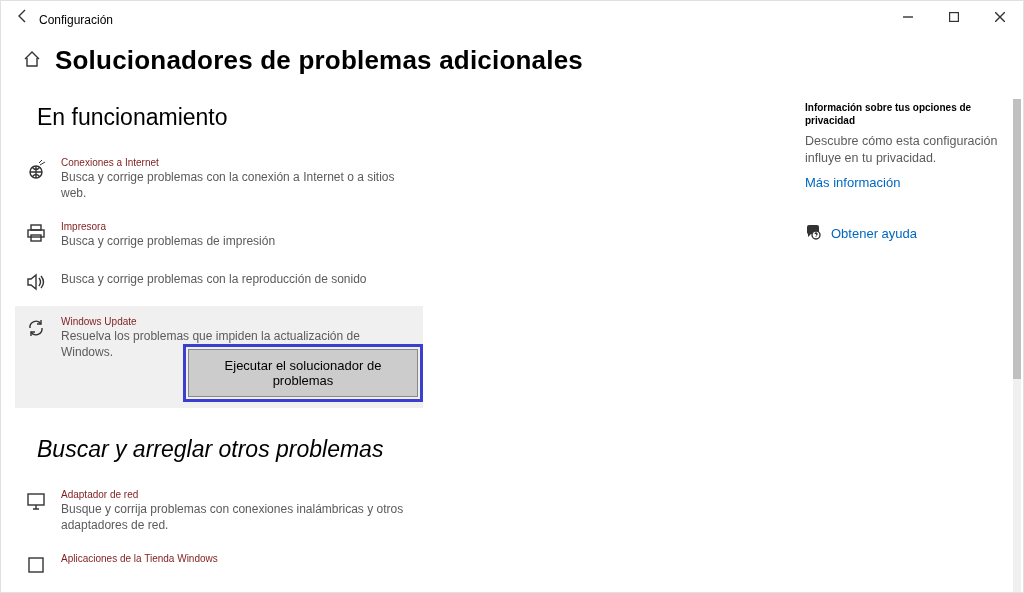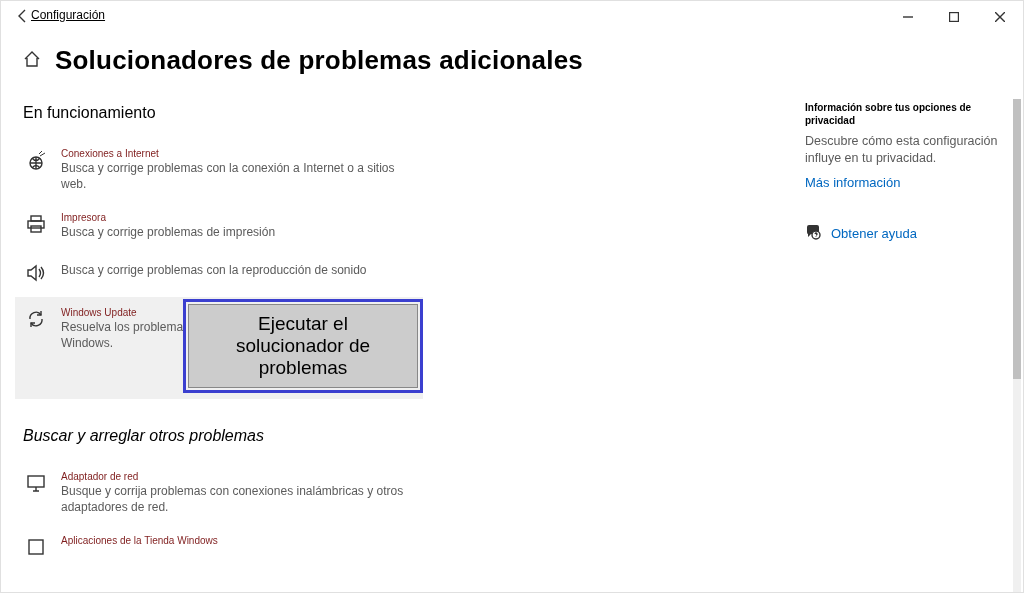--- a/index.html
+++ b/index.html
@@ -16,23 +16,22 @@
     
     .titlebar {
       height: 32px;
       display: flex;
       align-items: center;
       justify-content: space-between;
       padding: 0 0 0 14px;
     }
     .titlebar-left {
       display: flex;
-      align-items: flex-start;
-      gap: 0;
-      text-decoration: underline;
+      align-items: flex-end;
+      gap: 8px;
     }
     .back-arrow {
       font-size: 14px;
       cursor: pointer;
       color: #000;
     }
     .title-text {
       font-size: 12px;
       color: #000;
     }
@@ -68,23 +67,23 @@
     }
     .home-icon {
       font-size: 16px;
     }
     .page-title {
       font-size: 26px;
       font-weight: 600;
       letter-spacing: 0.2px;
     }
     .section-heading {
-      font-size: 16px;
+      font-size: 23px;
       font-weight: 400;
-      margin: 0 0 16px 0;
+      margin: 0 0 16px 14px;
     }
     .section-heading.second { margin-top: 28px; font-style: italic; }
     .ts-list { width: 400px; }
     .ts-item {
       display: flex;
       align-items: flex-start;
       padding: 10px 10px 10px 0;
       gap: 12px;
       cursor: pointer;
     }
@@ -117,21 +116,21 @@
       position: absolute;
       left: 168px;
       bottom: 6px;
       border: 3px solid #3b3fcf;
       padding: 2px;
       background: #f0f0f0;
     }
     .run-btn {
       background: #cccccc;
       border: 1px solid #888;
-      font-size: 19px;
+      font-size: 13px;
       padding: 8px 20px;
       cursor: pointer;
       font-family: inherit;
     }
     
     .sidebar {
       position: absolute;
       right: 18px;
       top: 68px;
       width: 200px;

